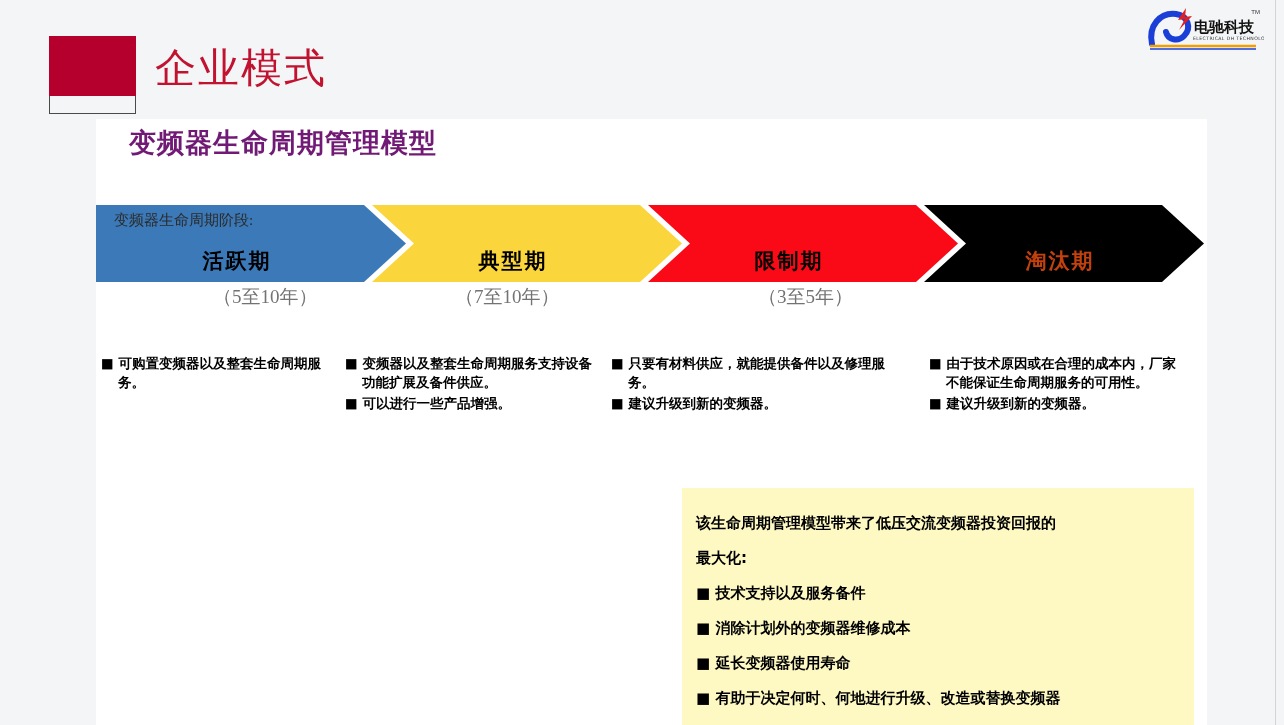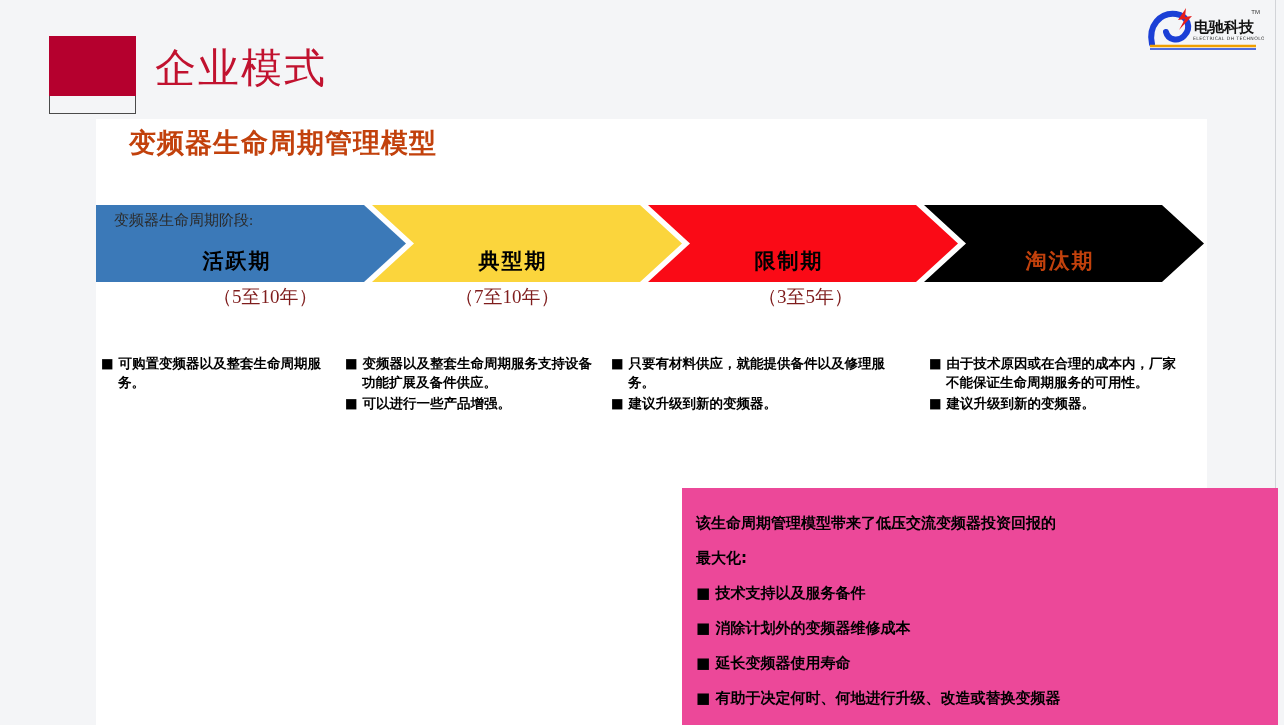--- a/index.html
+++ b/index.html
@@ -45,21 +45,21 @@
 
   
   .card {
     position: absolute; left: 96px; top: 119px;
     width: 1111px; height: 606px; background: #ffffff;
   }
 
   .card-title {
     position: absolute; left: 33px; top: 6px;
     font-family: "Liberation Serif", "DejaVu Serif", serif;
-    font-size: 27px; font-weight: 700; color: #c2410c;
+    font-size: 27px; font-weight: 700; color: #701a75;
     letter-spacing: 1px; white-space: nowrap;
   }
 
   
   .chev-wrap { position: absolute; left: 0px; top: 86px; width: 1111px; height: 77px; }
   .chev {
     position: absolute; top: 0; height: 77px;
     display: flex; align-items: flex-end; justify-content: center;
   }
   .chev-label {
@@ -98,21 +98,21 @@
     position: absolute; left: 18px; top: 6px;
     font-family: "Liberation Serif", "DejaVu Serif", serif;
     font-size: 15px; color: #2b2b2b; white-space: nowrap; z-index: 6;
   }
 
   
   .years { position: absolute; left: 0; top: 165px; width: 1111px; height: 30px; }
   .year {
     position: absolute; top: 0;
     font-family: "Liberation Serif", "DejaVu Serif", serif;
-    font-size: 19px; color: #7f1d1d; white-space: nowrap;
+    font-size: 19px; color: #737373; white-space: nowrap;
   }
   .year.y1 { left: 117px; }
   .year.y2 { left: 359px; }
   .year.y3 { left: 662px; }
 
   
   .notes { position: absolute; left: 0; top: 235px; width: 1111px; height: 120px; }
   .note-col { position: absolute; top: 0; }
   .note-col.n1 { left: 5px;   width: 240px; }
   .note-col.n2 { left: 249px; width: 248px; }
@@ -123,21 +123,21 @@
     font-size: 13.5px; font-weight: 700; color: #000;
     line-height: 19px; margin-bottom: 2px; text-indent: -17px; padding-left: 17px;
   }
 
   
   .panel {
     position: absolute; top: 369px; height: 237px;
     padding: 18px 14px 0 14px; overflow: hidden;
   }
   .panel.blue  { left: 0px;   width: 552px; background: #0fa6e9; }
-  .panel.green { left: 586px; width: 596px; background: #ec4899; }
+  .panel.green { left: 586px; width: 512px; background: #fef9c3; }
   .panel-lead {
     font-family: "DejaVu Sans", "Liberation Sans", sans-serif;
     font-size: 15px; font-weight: 700; color: #000;
     line-height: 35px;
   }
   .panel-item {
     font-family: "DejaVu Sans", "Liberation Sans", sans-serif;
     font-size: 15px; font-weight: 700; color: #000;
     line-height: 35px; text-indent: -20px; padding-left: 20px;
   }

